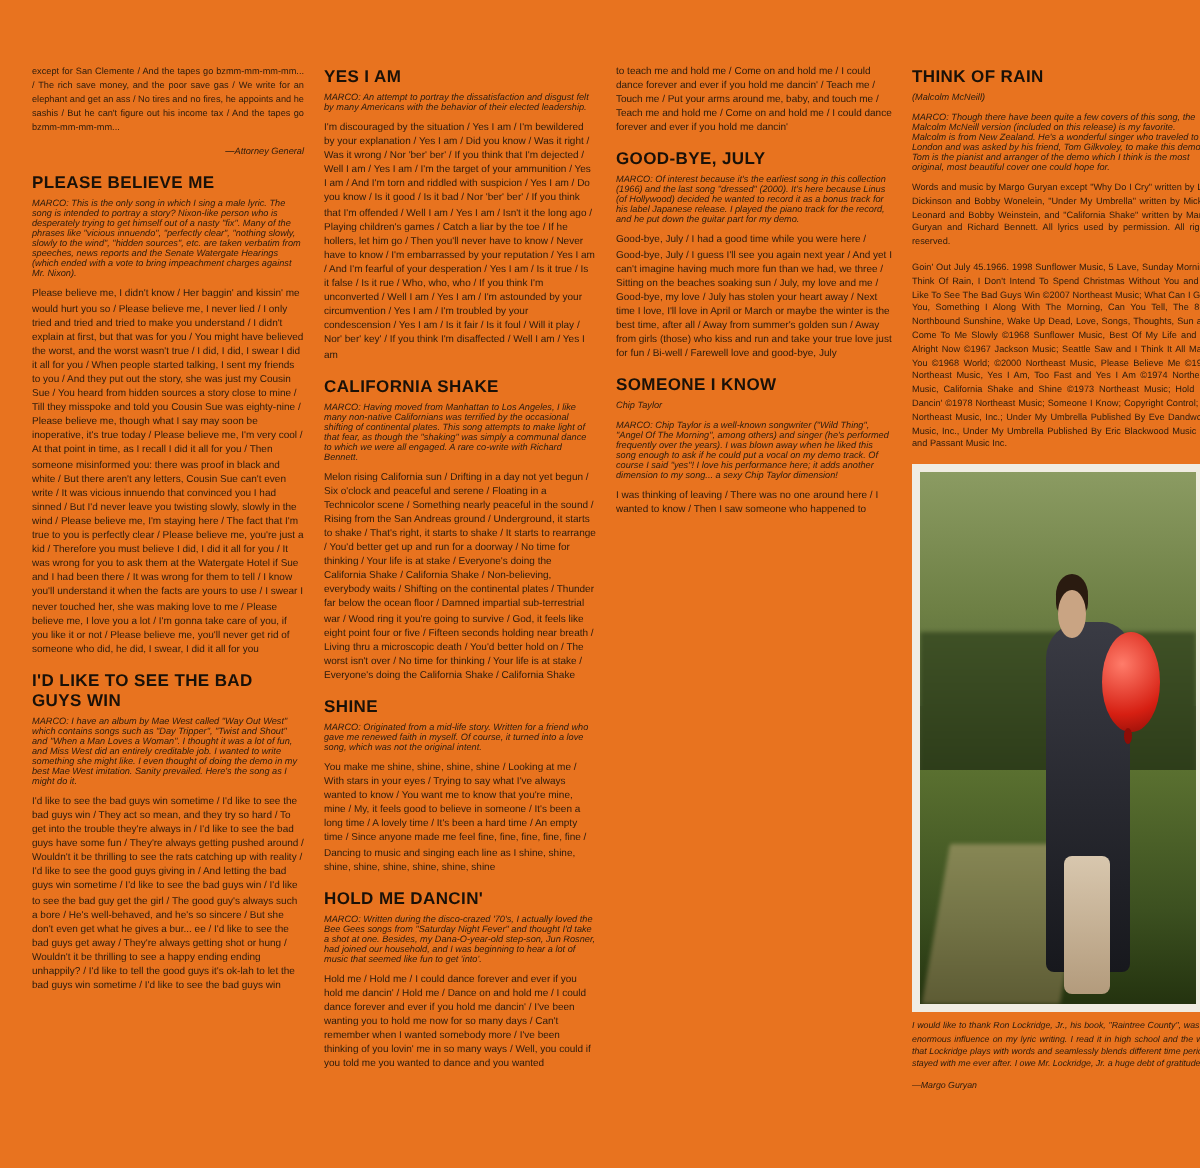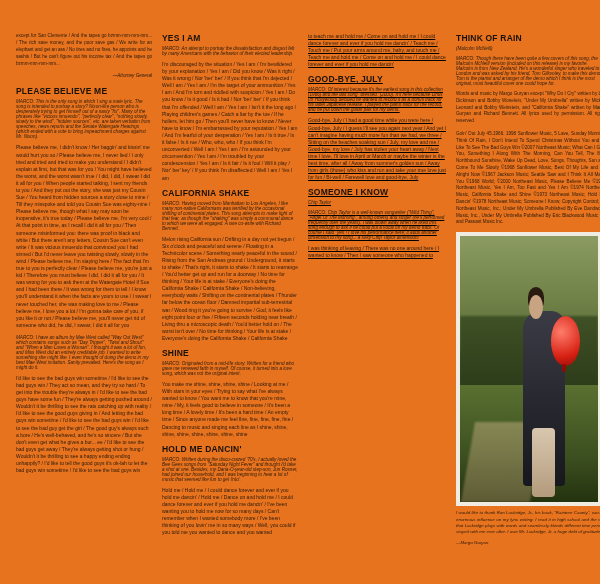--- a/index.html
+++ b/index.html
@@ -19,21 +19,21 @@
   .cols{
     display:flex;
     gap:10px;
     height:560px;
   }
   .col{
     width:136px;
     flex:0 0 136px;
     margin-top:19px;
   }
-  .col.c3{width:138px;flex:0 0 138px;text-decoration:underline;}
+  .col.c3{width:138px;flex:0 0 138px;}
   .col.c4{width:150px;flex:0 0 150px;position:relative;}
   h2{
     font-size:8.5px;
     font-weight:bold;
     margin:0 0 3px 0;
     letter-spacing:.2px;
     color:#1a1108;
     text-transform:uppercase;
   }
   p.tiny{
@@ -151,20 +151,21 @@
   <div class="cols">
 
     <div class="col c1">
       <p class="topnote">except for San Clemente / And the tapes go bzmm-mm-mm-mm... / The rich save money, and the poor save gas / We write for an elephant and get an ass / No tires and no fires, he appoints and he sashis / But he can't figure out his income tax / And the tapes go bzmm-mm-mm-mm...</p>
       <p class="sig">—Attorney General</p>
 
       <h2>PLEASE BELIEVE ME</h2>
       <p class="credit">MARCO: This is the only song in which I sing a male lyric. The song is intended to portray a story? Nixon-like person who is desperately trying to get himself out of a nasty "fix". Many of the phrases like "vicious innuendo", "perfectly clear", "nothing slowly, slowly to the wind", "hidden sources", etc. are taken verbatim from speeches, news reports and the Senate Watergate Hearings (which ended with a vote to bring impeachment charges against Mr. Nixon).</p>
       <p class="lyric">Please believe me, I didn't know / Her baggin' and kissin' me would hurt you so / Please believe me, I never lied / I only tried and tried and tried to make you understand / I didn't explain at first, but that was for you / You might have believed the worst, and the worst wasn't true / I did, I did, I swear I did it all for you / When people started talking, I sent my friends to you / And they put out the story, she was just my Cousin Sue / You heard from hidden sources a story close to mine / Till they misspoke and told you Cousin Sue was eighty-nine / Please believe me, though what I say may soon be inoperative, it's true today / Please believe me, I'm very cool / At that point in time, as I recall I did it all for you / Then someone misinformed you: there was proof in black and white / But there aren't any letters, Cousin Sue can't even write / It was vicious innuendo that convinced you I had sinned / But I'd never leave you twisting slowly, slowly in the wind / Please believe me, I'm staying here / The fact that I'm true to you is perfectly clear / Please believe me, you're just a kid / Therefore you must believe I did, I did it all for you / It was wrong for you to ask them at the Watergate Hotel if Sue and I had been there / It was wrong for them to tell / I know you'll understand it when the facts are yours to use / I swear I never touched her, she was making love to me / Please believe me, I love you a lot / I'm gonna take care of you, if you like it or not / Please believe me, you'll never get rid of someone who did, he did, I swear, I did it all for you</p>
 
+      <h2>I'D LIKE TO SEE THE BAD GUYS WIN</h2>
       <p class="credit">MARCO: I have an album by Mae West called "Way Out West" which contains songs such as "Day Tripper", "Twist and Shout" and "When a Man Loves a Woman". I thought it was a lot of fun, and Miss West did an entirely creditable job. I wanted to write something she might like. I even thought of doing the demo in my best Mae West imitation. Sanity prevailed. Here's the song as I might do it.</p>
       <p class="lyric">I'd like to see the bad guys win sometime / I'd like to see the bad guys win / They act so mean, and they try so hard / To get into the trouble they're always in / I'd like to see the bad guys have some fun / They're always getting pushed around / Wouldn't it be thrilling to see the rats catching up with reality / I'd like to see the good guys giving in / And letting the bad guys win sometime / I'd like to see the bad guys win / I'd like to see the bad guy get the girl / The good guy's always such a bore / He's well-behaved, and he's so sincere / But she don't even get what he gives a bur... ee / I'd like to see the bad guys get away / They're always getting shot or hung / Wouldn't it be thrilling to see a happy ending ending unhappily? / I'd like to tell the good guys it's ok-lah to let the bad guys win sometime / I'd like to see the bad guys win</p>
     </div>
 
     <div class="col c2">
       <h2>YES I AM</h2>
       <p class="credit">MARCO: An attempt to portray the dissatisfaction and disgust felt by many Americans with the behavior of their elected leadership.</p>
       <p class="lyric">I'm discouraged by the situation / Yes I am / I'm bewildered by your explanation / Yes I am / Did you know / Was it right / Was it wrong / Nor 'ber' ber' / If you think that I'm dejected / Well I am / Yes I am / I'm the target of your ammunition / Yes I am / And I'm torn and riddled with suspicion / Yes I am / Do you know / Is it good / Is it bad / Nor 'ber' ber' / If you think that I'm offended / Well I am / Yes I am / Isn't it the long ago / Playing children's games / Catch a liar by the toe / If he hollers, let him go / Then you'll never have to know / Never have to know / I'm embarrassed by your reputation / Yes I am / And I'm fearful of your desperation / Yes I am / Is it true / Is it false / Is it rue / Who, who, who / If you think I'm unconverted / Well I am / Yes I am / I'm astounded by your circumvention / Yes I am / I'm troubled by your condescension / Yes I am / Is it fair / Is it foul / Will it play / Nor' ber' key' / If you think I'm disaffected / Well I am / Yes I am</p>
 
       <h2>CALIFORNIA SHAKE</h2>

